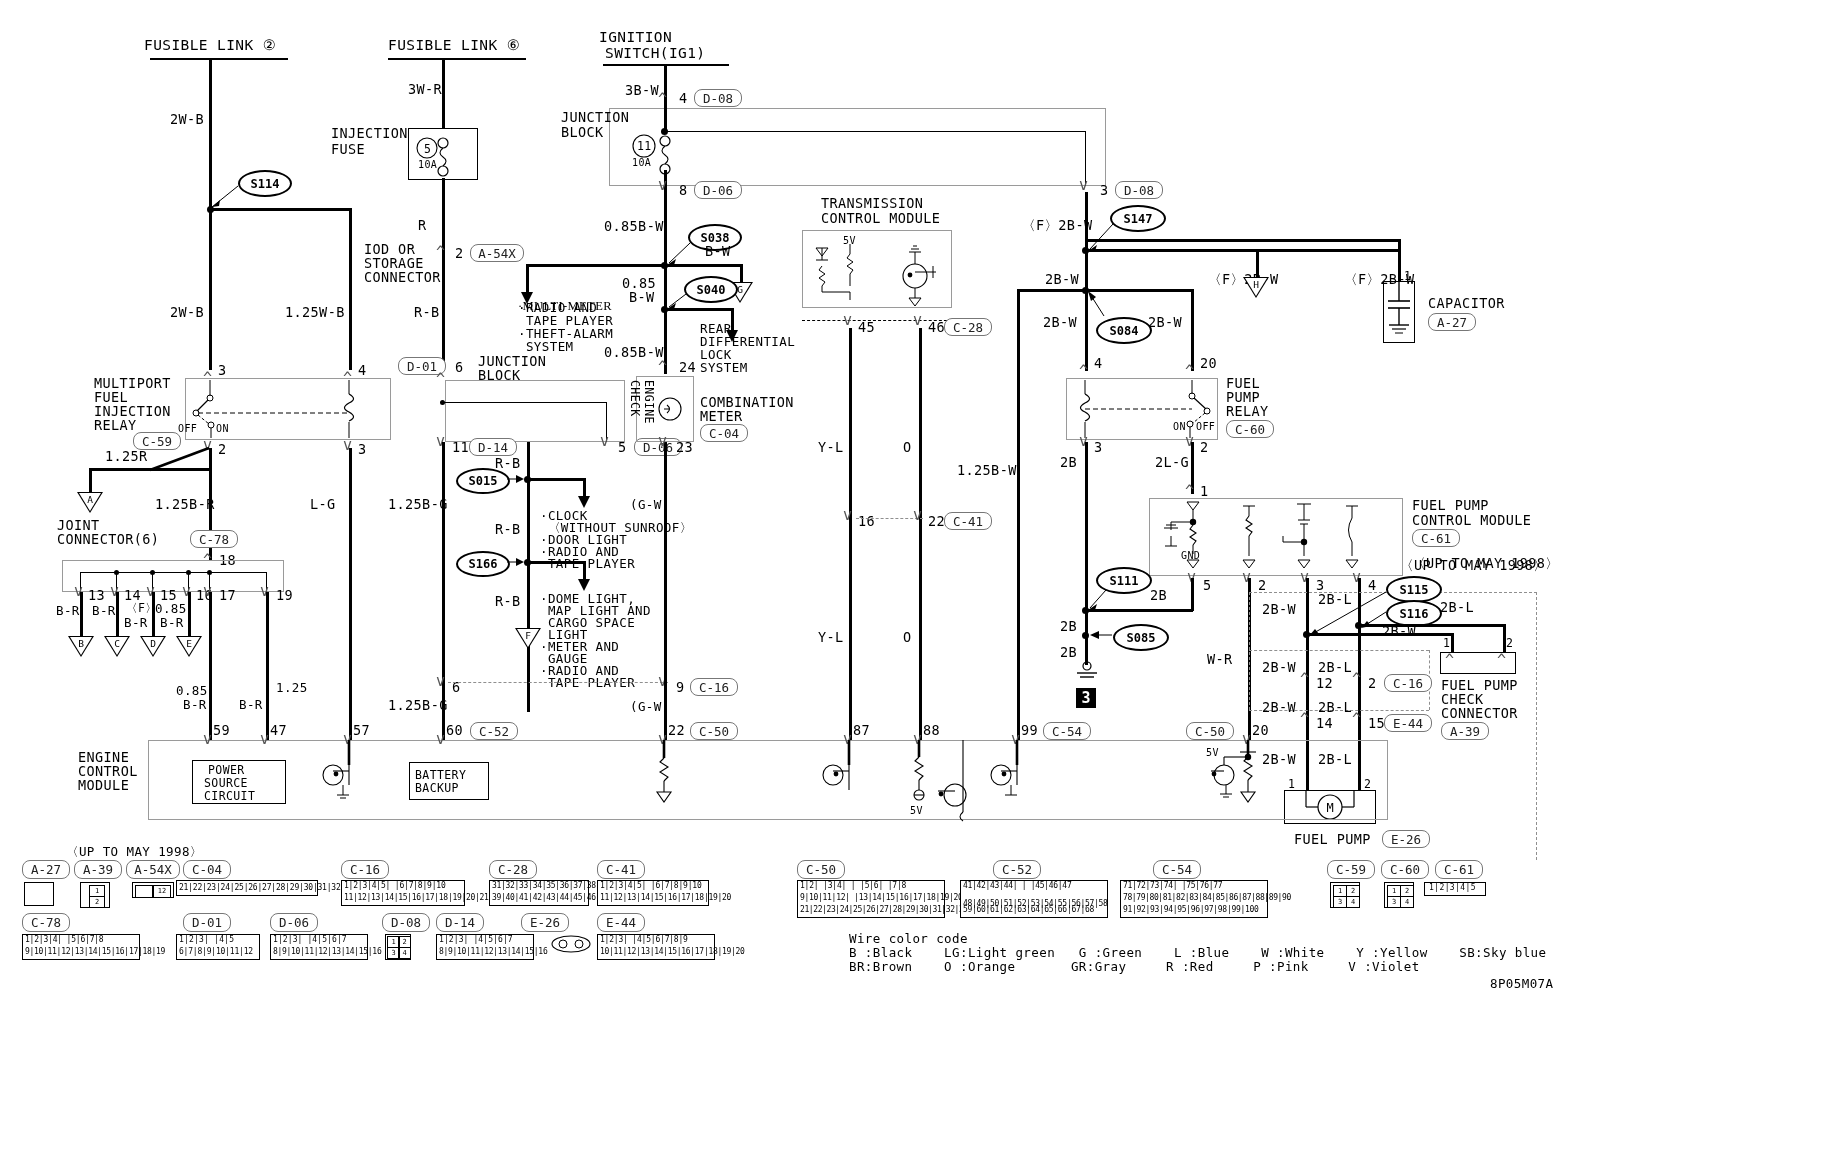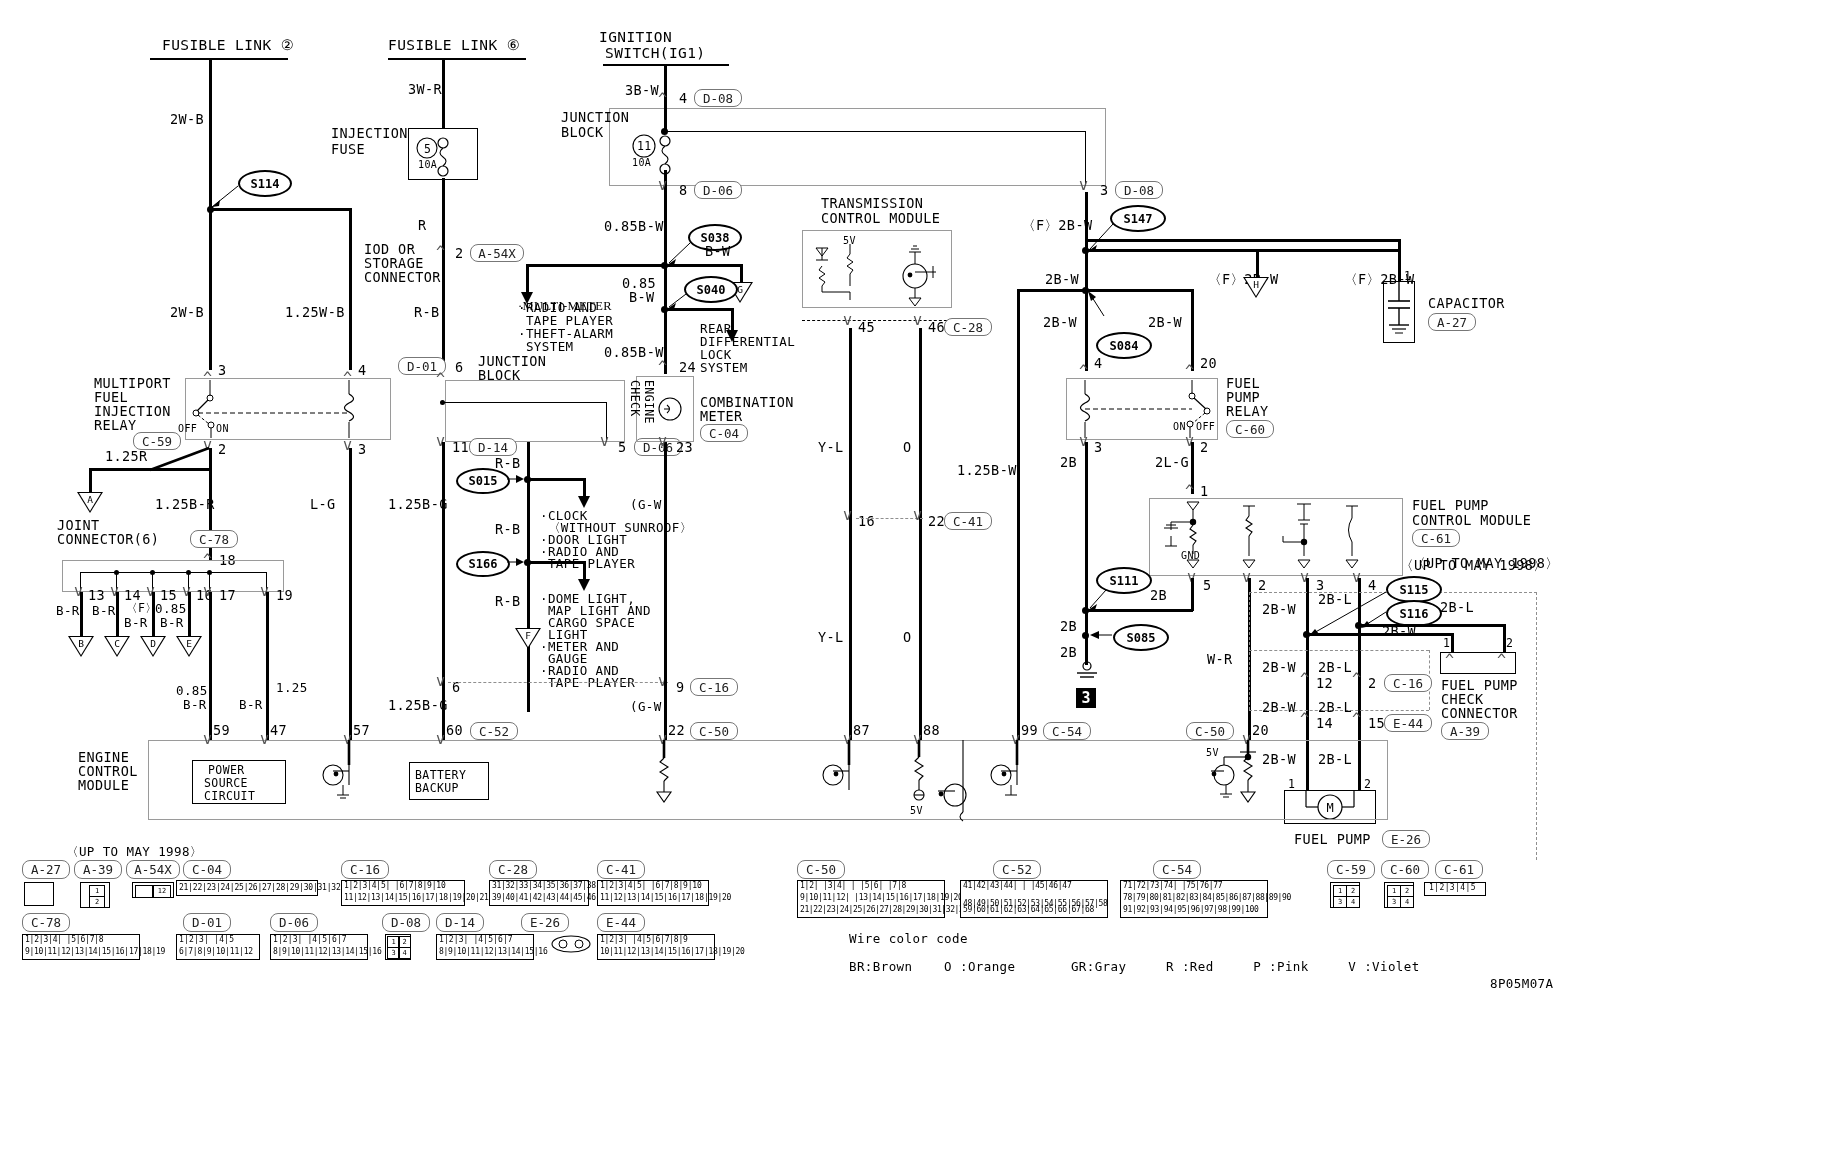--- a/index.html
+++ b/index.html
@@ -52,21 +52,21 @@
   .blk3{position:absolute;background:#000;color:#fff;font-weight:bold;
         font-size:15px;display:flex;align-items:center;justify-content:center;}
   .cnbox{position:absolute;border:1.1px solid #000;box-sizing:border-box;background:#fff;}
   .ul{position:absolute;border-bottom:2.4px solid #000;}
 </style>
 </head>
 <body>
 
 <div id="stage">
 
-  <div class="t f14" style="left:162px;top:38px;">FUSIBLE LINK ②</div>
+  <div class="t f14" style="left:144px;top:38px;">FUSIBLE LINK ②</div>
   <div class="ul" style="left:150px;top:58px;width:138px;"></div>
 
   <div class="t f14" style="left:388px;top:38px;">FUSIBLE LINK ⑥</div>
   <div class="ul" style="left:388px;top:58px;width:138px;"></div>
 
   <div class="t f14" style="left:599px;top:30px;">IGNITION</div>
   <div class="t f14" style="left:605px;top:46px;">SWITCH(IG1)</div>
   <div class="ul" style="left:603px;top:64px;width:126px;"></div>
 
   <div class="vl2" style="left:209px;top:58px;height:312px;"></div>
@@ -470,21 +470,21 @@
     <line x1="12" y1="52" x2="20" y2="52" stroke="#000" stroke-width="1"></line>
   </svg>
   <div class="t f13" style="left:1428px;top:296px;">CAPACITOR</div>
   <div class="pill" style="left:1428px;top:313px;width:48px;height:18px;">A-27</div>
 
   <div class="t f13" style="left:1045px;top:272px;">2B-W</div>
   <div class="dot" style="left:1082px;top:287px;"></div>
   <div class="hl2" style="left:1017px;top:289px;width:176px;"></div>
   <div class="vl2" style="left:1017px;top:289px;height:451px;"></div>
   <div class="vl2" style="left:1191px;top:289px;height:82px;"></div>
-  <div class="spl" style="left:1096px;top:332px;width:52px;height:23px;">S084</div>
+  <div class="spl" style="left:1096px;top:317px;width:52px;height:23px;">S084</div>
   <svg style="left:0;top:0;width:1844px;height:1172px;">
     <line x1="1104" y1="316" x2="1090" y2="294" stroke="#000" stroke-width="1"></line>
     <polygon points="1088,291 1091,301 1096,297" fill="#000"></polygon>
   </svg>
   <div class="t f13" style="left:1043px;top:315px;">2B-W</div>
   <div class="t f13" style="left:1148px;top:315px;">2B-W</div>
   <div class="t f13" style="left:957px;top:455px;margin-top:8px;">1.25B-W</div>
 
   <div class="vl2" style="left:1085px;top:289px;height:82px;"></div>
   <div class="chv" style="left:1079px;top:364px;">^</div>
@@ -859,17 +859,18 @@
   <svg style="left:550px;top:932px;width:42px;height:24px;">
     <ellipse cx="21" cy="12" rx="19" ry="8" fill="none" stroke="#000" stroke-width="1.1"></ellipse>
     <circle cx="13" cy="12" r="4" fill="none" stroke="#000" stroke-width="1"></circle>
     <circle cx="29" cy="12" r="4" fill="none" stroke="#000" stroke-width="1"></circle>
   </svg>
   <div class="cnbox" style="left:597px;top:934px;width:118px;height:26px;"></div>
   <div class="t f8" style="left:600px;top:936px;letter-spacing:-0.2px;">1|2|3| |4|5|6|7|8|9</div>
   <div class="t f8" style="left:600px;top:948px;letter-spacing:-0.3px;">10|11|12|13|14|15|16|17|18|19|20</div>
 
   <div class="t f12" style="left:849px;top:932px;">Wire color code</div>
+  <div class="t f12" style="left:849px;top:946px;">B :Black    LG:Light green   G :Green    L :Blue    W :White    Y :Yellow    SB:Sky blue</div>
   <div class="t f12" style="left:849px;top:960px;">BR:Brown    O :Orange       GR:Gray     R :Red     P :Pink     V :Violet</div>
 
   <div class="t f12" style="left:1490px;top:977px;">8P05M07A</div>
 
 </div>
 
 </body></html>

